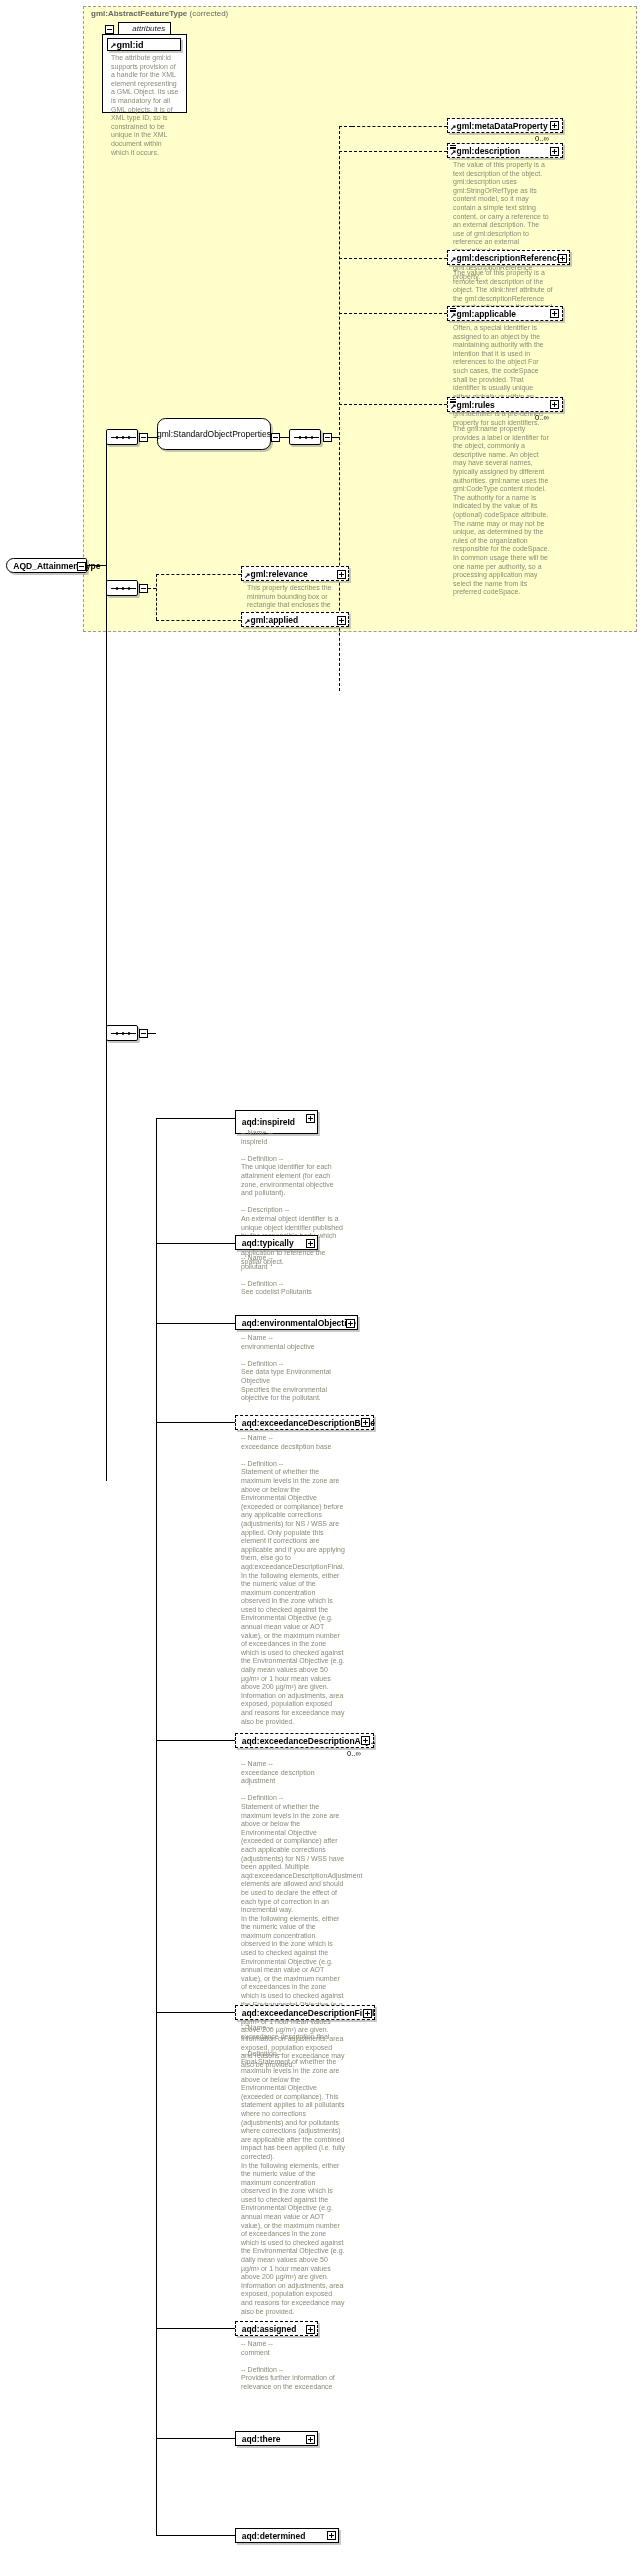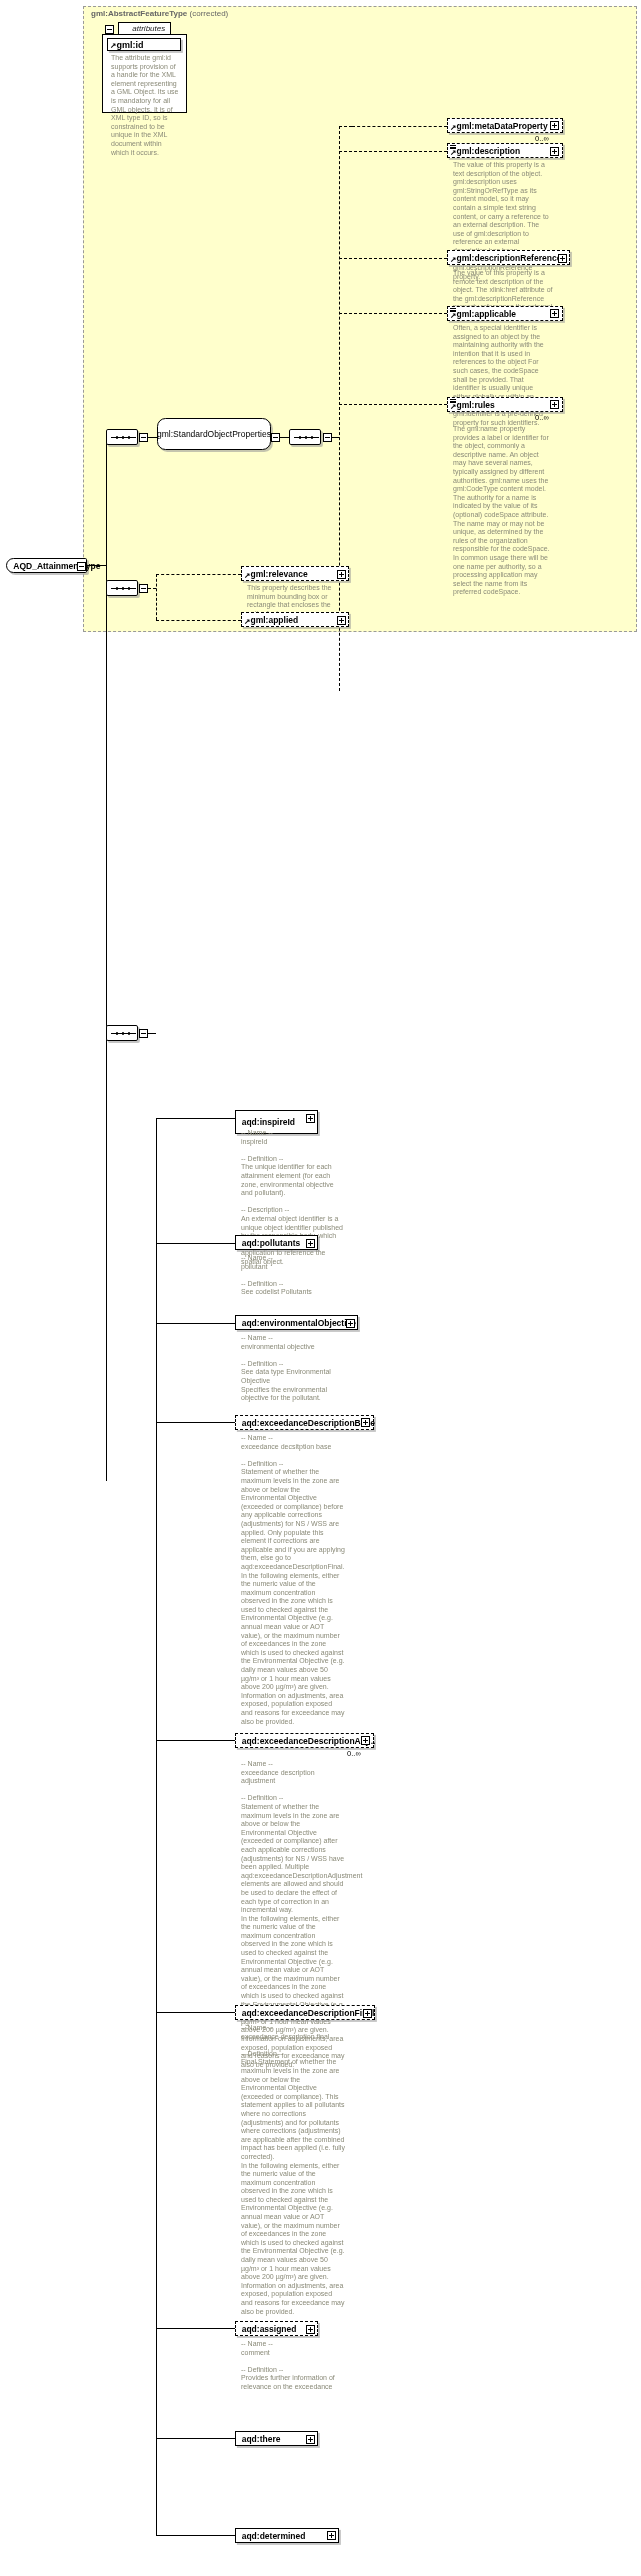--- a/index.html
+++ b/index.html
@@ -379,21 +379,21 @@
 inspireId
 
 -- Definition --
 The unique identifier for each attainment element (for each zone, environmental objective and pollutant).
 
 -- Description --
 An external object identifier is a unique object identifier published by the responsible body, which may be used by external application to reference the spatial object.</div>
 
   <div class="ln h" style="left:156px; top:1243px; width:80px;"></div>
   <div class="node solid" style="left:235px; top:1235px; width:83px; height:15px; padding-left:5.7px;">
-    <span>aqd:pollutants</span>
+    <span>aqd:typically</span>
   </div>
   <div class="plus-sq" style="left:306px; top:1239px;"></div>
   <div class="anno" style="left:241px; top:1254px; width:104px;">-- Name --
 pollutant
 
 -- Definition --
 See codelist Pollutants</div>
 
   <div class="ln h" style="left:156px; top:1323px; width:80px;"></div>
   <div class="node solid" style="left:235px; top:1315px; width:123px; height:15px; padding-left:5.7px;">

